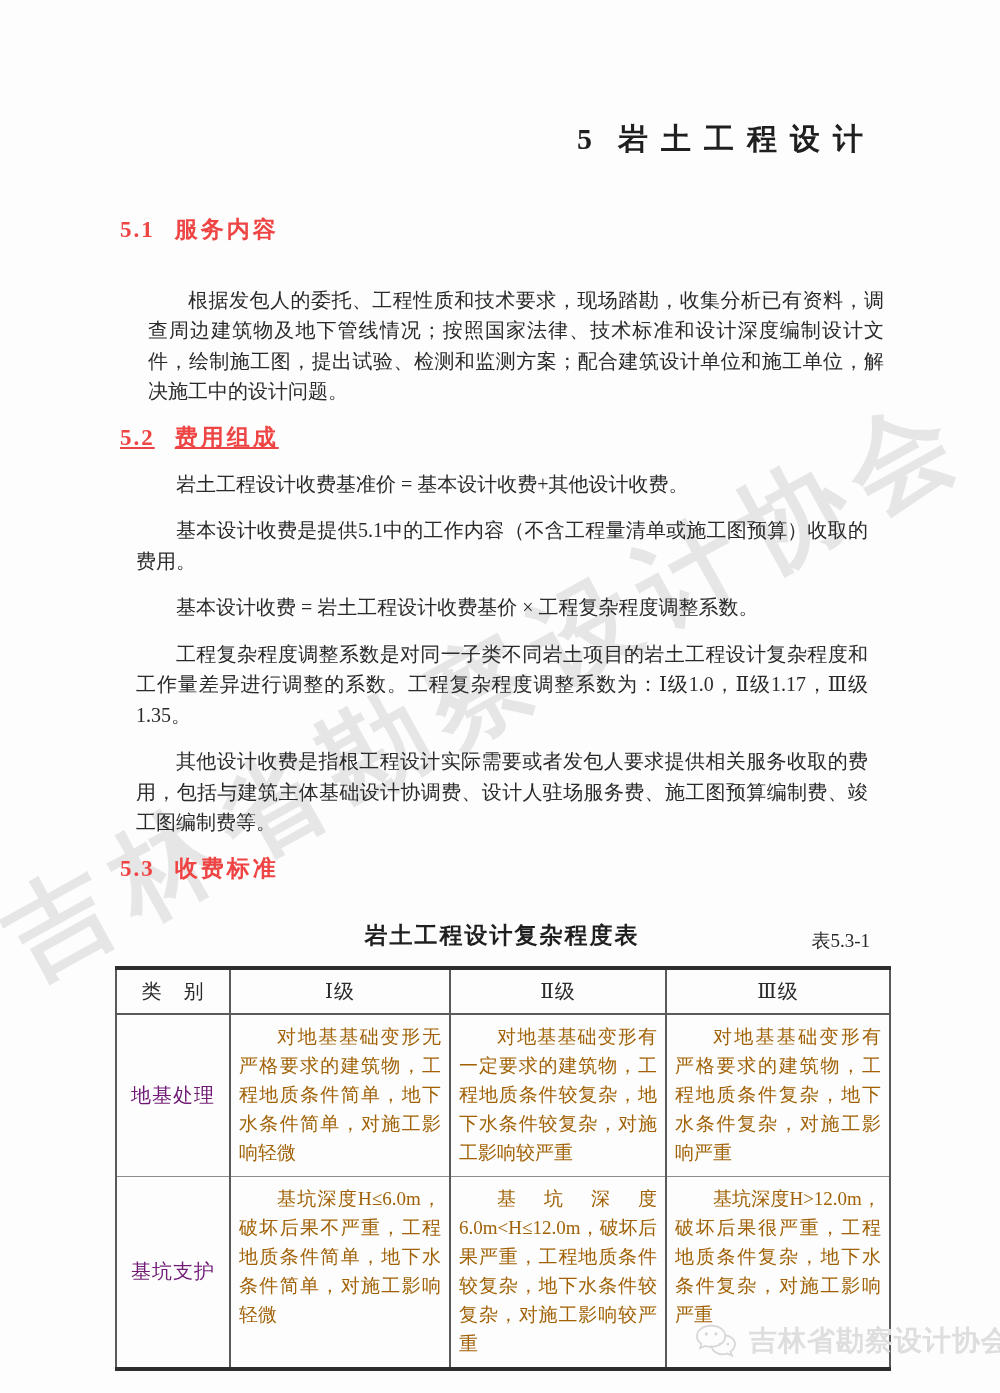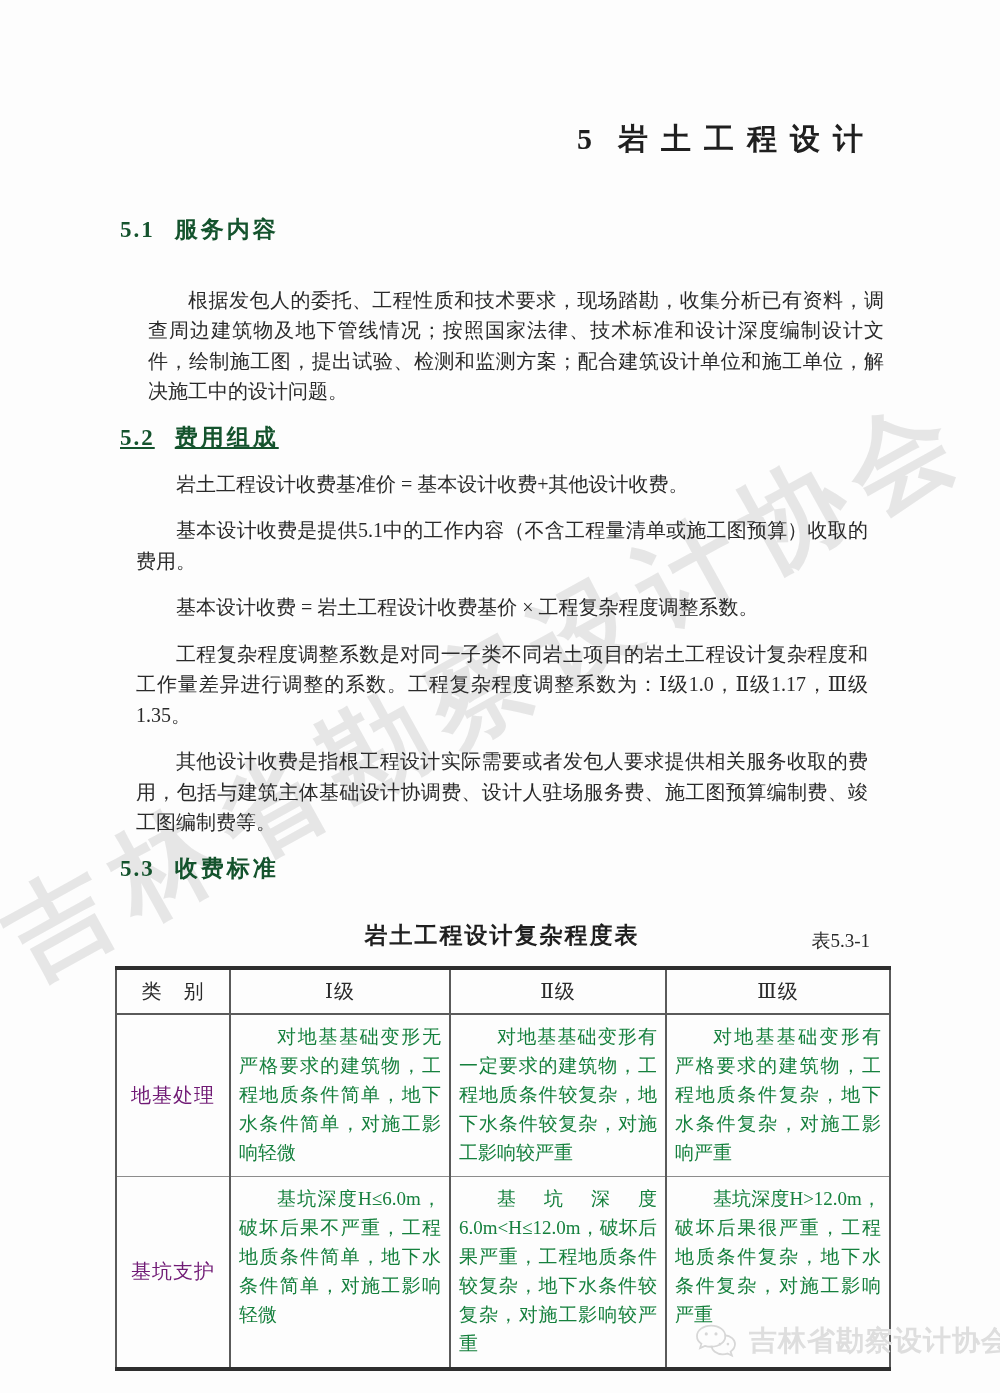--- a/index.html
+++ b/index.html
@@ -41,21 +41,21 @@
     line-height: 1.1;
     color: #1f1f1f;
   }
   .doc-title .chapter-no { margin-right: 26px; letter-spacing: 0; }
   .doc-title .chapter-text { letter-spacing: 13px; }
 
   .sec-heading {
     margin: 0;
     font-size: 23px;
     font-weight: 700;
-    color: #14532d;
+    color: #ef4444;
     line-height: 1.3;
   }
   .sec-heading .sec-no { margin-right: 20px; letter-spacing: 2px; }
   .sec-heading .sec-text { letter-spacing: 3px; }
   #heading-51 { margin-top: 60px; }
   #heading-52 { margin-top: 16px; text-decoration: underline; }
   #heading-53 { }
 
   .body-para {
     margin: 0;
@@ -129,21 +129,21 @@
     vertical-align: top;
     padding: 7px 8px 9px 8px;
     height: 145px;
   }
   .cell-text {
     font-size: 19px;
     line-height: 29px;
     text-align: justify;
     text-justify: inter-character;
     text-indent: 2em;
-    color: #15803d;
+    color: #a16207;
   }
 
   .page-number {
     margin-top: 18px;
     text-align: left;
     padding-right: 2px;
     font-size: 20px;
     letter-spacing: 2px;
     color: #737373;
   }

